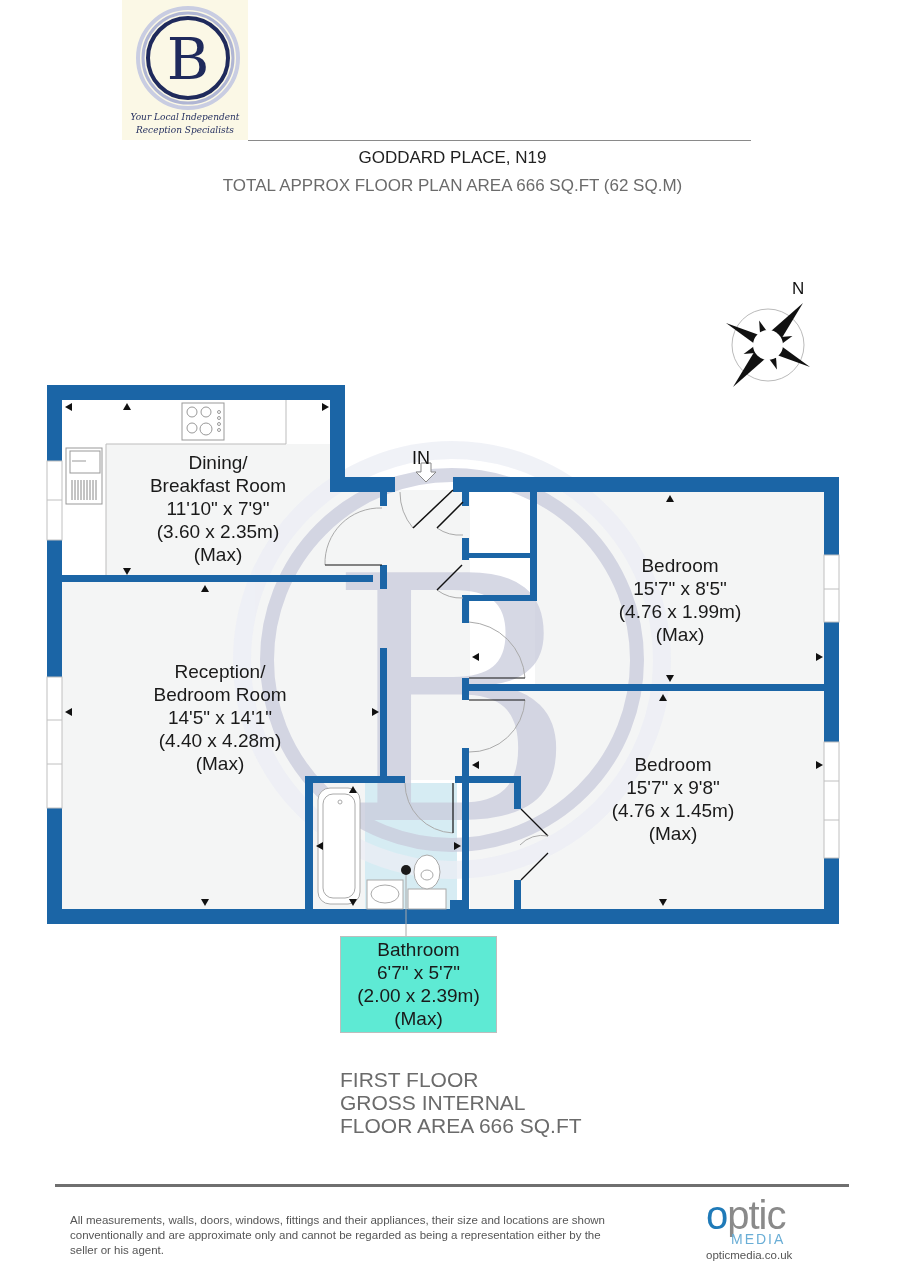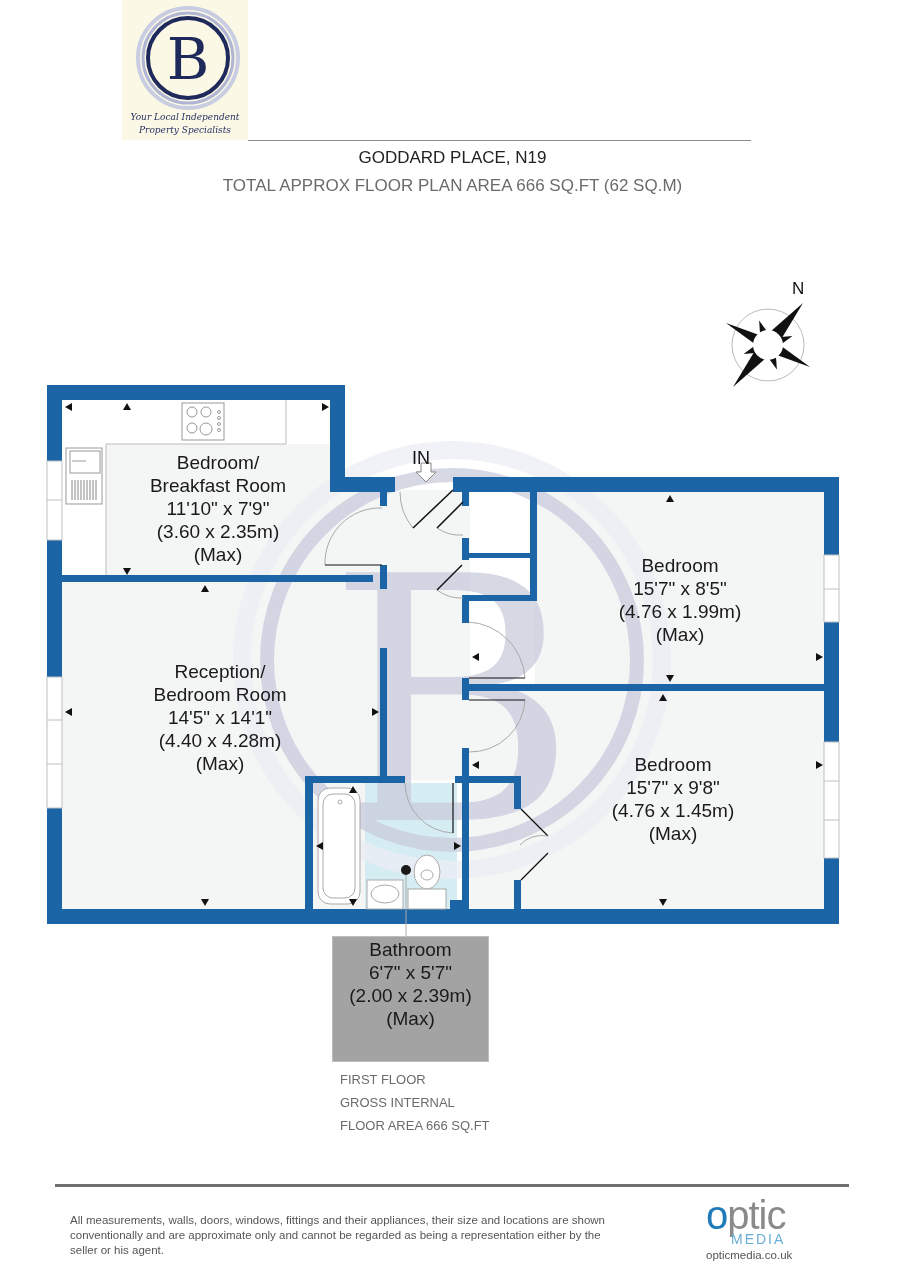--- a/index.html
+++ b/index.html
@@ -28,26 +28,26 @@
   .plan { position: absolute; left: 0; top: 260px; }
 
   .room-label {
     position: absolute; text-align: center; font-size: 19px; line-height: 23px; color: #1a1a1a;
   }
   .room-label div { white-space: nowrap; }
 
   .in-label { position: absolute; left: 412px; top: 440px; font-size: 18px; color: #111; margin-top: 8px; }
 
   .bath-box {
-    position: absolute; left: 332px; top: 936px; width: 157px; height: 126px;
-    border: 1px solid #bdbdbd; background: #a3a3a3;
+    position: absolute; left: 340px; top: 936px; width: 157px; height: 97px;
+    border: 1px solid #bdbdbd; background: #5eead4;
   }
 
   .floor-note {
-    position: absolute; left: 340px; top: 1068px; font-size: 13px; line-height: 23px; color: #6b6b6b;
+    position: absolute; left: 340px; top: 1068px; font-size: 21px; line-height: 23px; color: #6b6b6b;
   }
 
   .bottom-rule { position: absolute; left: 55px; top: 1184px; width: 794px; height: 3px; background: #6f6f6f; }
 
   .disclaimer {
     position: absolute; left: 70px; top: 1213px; width: 560px; font-size: 11.5px; line-height: 15px; color: #555;
   }
 
   .optic { position: absolute; left: 700px; top: 1195px; width: 120px; height: 70px; }
   .optic-word { position: absolute; left: 6px; top: 0; font-size: 40px; line-height: 40px; color: #8a8a8a; letter-spacing: -1px; }
@@ -59,21 +59,21 @@
 <body>
 
 <div class="logo">
   <svg width="126" height="110" viewBox="0 0 126 110">
     <circle cx="66" cy="58" r="50" fill="none" stroke="#c9cde2" stroke-width="4"></circle>
     <circle cx="66" cy="58" r="45" fill="none" stroke="#b0b6d4" stroke-width="3"></circle>
     <circle cx="66" cy="58" r="40" fill="#fbf8e6" stroke="#1f2a5c" stroke-width="4"></circle>
     <text x="66" y="79" text-anchor="middle" font-family="DejaVu Serif, serif" font-size="58" fill="#1f2a5c">B</text>
   </svg>
   <div class="logo-tagline l1">Your Local Independent</div>
-  <div class="logo-tagline l2">Property Specialists</div>
+  <div class="logo-tagline l2">Reception Specialists</div>
 </div>
 
 <div class="top-rule"></div>
 <div class="title main">GODDARD PLACE, N19</div>
 <div class="title sub">TOTAL APPROX FLOOR PLAN AREA 666 SQ.FT (62 SQ.M)</div>
 
 <svg class="plan" width="905" height="700" viewBox="0 260 905 700">
 
   <g>
     <rect x="62" y="400" width="268" height="176" fill="#f4f5f5"></rect>
@@ -247,21 +247,21 @@
     <polygon points="-12,-4 -26,0 -12,4" fill="#111" transform="rotate(-20)"></polygon>
     <polygon points="12,-4 26,0 12,4" fill="#111" transform="rotate(-20)"></polygon>
     <circle r="15" fill="#fff"></circle>
   </g>
 </svg>
 <div style="position:absolute;left:792px;top:279px;font-size:17px;color:#111;">N</div>
 
 <div class="in-label">IN</div>
 
 <div class="room-label" style="left:113px;top:451px;width:210px;">
-  <div>Bedroom/</div>
+  <div>Dining/</div>
   <div>Breakfast Room</div>
   <div>11'10" x 7'9"</div>
   <div>(3.60 x 2.35m)</div>
   <div>(Max)</div>
 </div>
 
 <div class="room-label" style="left:115px;top:660px;width:210px;">
   <div>Reception/</div>
   <div>Bedroom Room</div>
   <div>14'5" x 14'1"</div>

